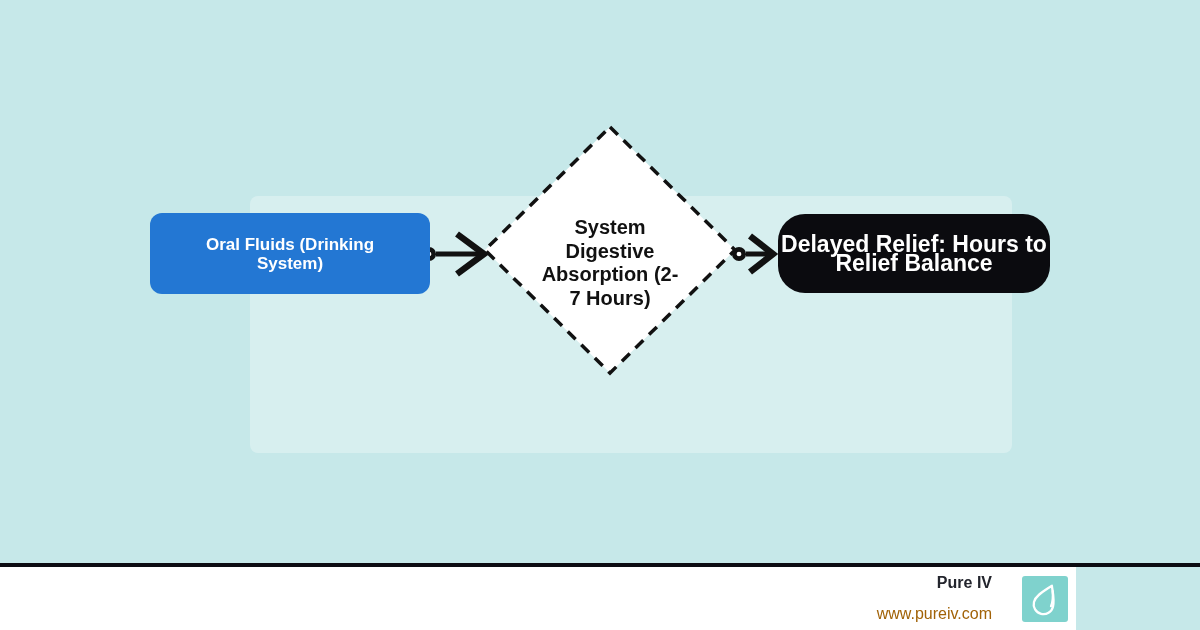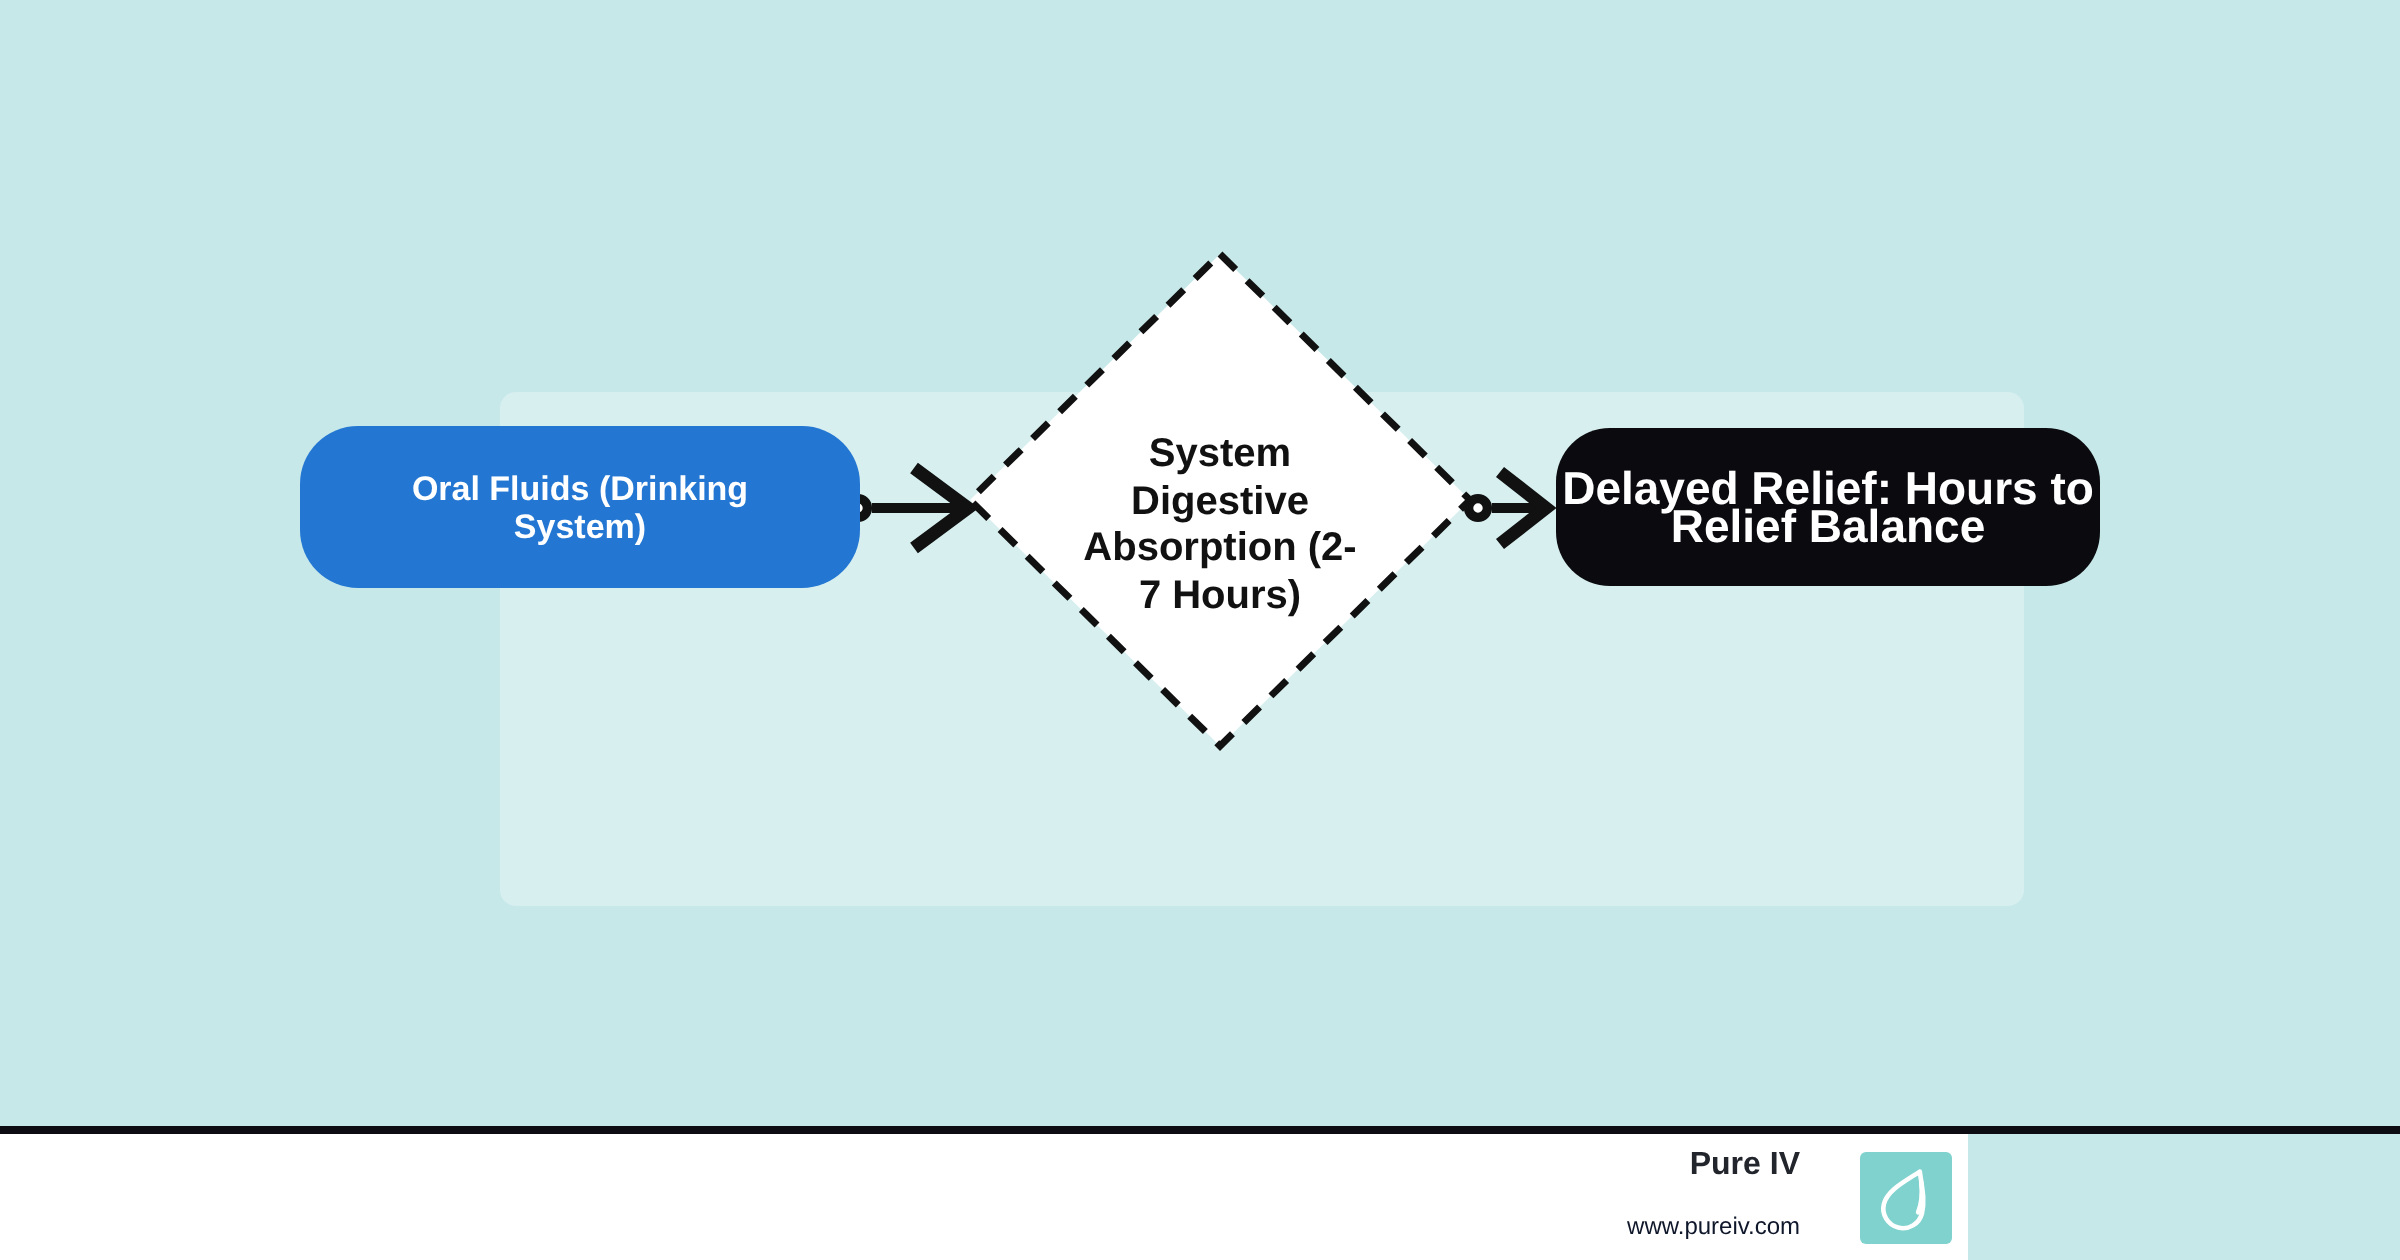--- a/index.html
+++ b/index.html
@@ -30,21 +30,21 @@
     justify-content: center;
     align-items: center;
     text-align: center;
     font-weight: bold;
   }
   .node-line { white-space: nowrap; }
   .node-start {
     left: 150px; top: 213px;
     width: 280px; height: 81px;
     background: #2377d3;
-    border-radius: 29px;
+    border-radius: 12px;
     color: #ffffff;
     font-size: 17px;
     line-height: 19px;
   }
   .node-end {
     left: 778px; top: 214px;
     width: 272px; height: 79px;
     background: #0b0b0f;
     border-radius: 27px;
     color: #ffffff;
@@ -63,41 +63,41 @@
   }
   .footer-divider {
     position: absolute;
     left: 0; top: 563px;
     width: 1200px; height: 4px;
     background: #0c0c12;
   }
   .footer-bar {
     position: absolute;
     left: 0; top: 567px;
-    width: 984px; height: 63px;
+    width: 1076px; height: 63px;
     background: #ffffff;
     box-sizing: border-box;
     display: flex;
     align-items: center;
     justify-content: flex-end;
     padding-right: 8px;
   }
   .brand-block {
     text-align: right;
     margin-right: 30px;
   }
   .brand-name {
     font-size: 16px;
     font-weight: bold;
     color: #23252d;
     line-height: 18px;
   }
   .brand-url {
-    font-size: 12px;
-    color: #0f172a;
+    font-size: 16px;
+    color: #a16207;
     line-height: 19px;
     margin-top: 12px;
   }
   .logo-tile {
     width: 46px; height: 46px;
     background: #7fd2cd;
     border-radius: 3px;
     display: flex;
     align-items: center;
     justify-content: center;

